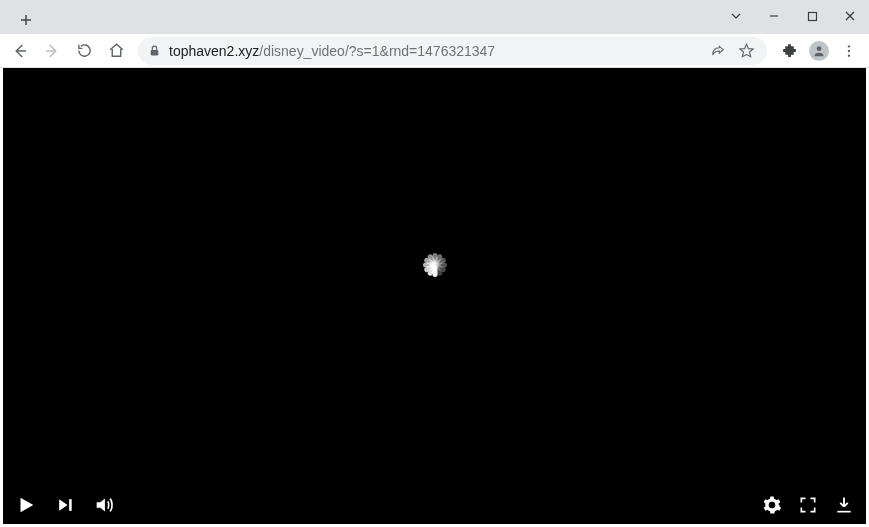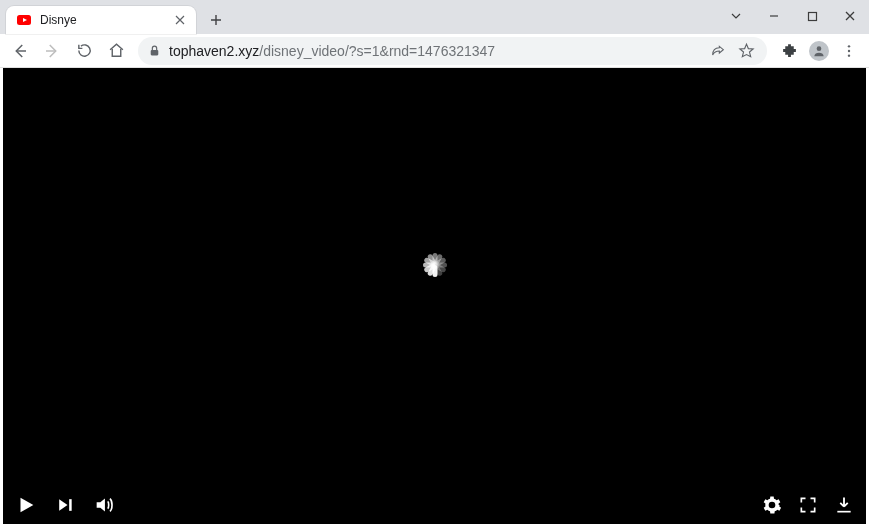--- a/index.html
+++ b/index.html
@@ -101,34 +101,20 @@
       </svg>
   </div>
   <div class="win-btn">
     <svg width="12" height="12" viewBox="0 0 12 12">
         <path d="M2 2l8 8M10 2l-8 8" stroke="#3c3c3c" stroke-width="1.3"></path>
       </svg>
   </div>
 </div>
 
 <div class="tabstrip">
-  <div class="tab">
-    <span class="favicon">
-      <svg width="16" height="16" viewBox="0 0 16 16">
-          <rect x="1" y="3" width="14" height="10" rx="2.5" fill="#ff0000"></rect>
-          <path d="M7 6l4 2-4 2z" fill="#fff"></path>
-        </svg>
-    </span>
-    <span class="title">Disnye</span>
-    <span class="close">
-      <svg width="10" height="10" viewBox="0 0 10 10">
-          <path d="M1 1l8 8M9 1l-8 8" stroke="#5f6368" stroke-width="1.2"></path>
-        </svg>
-    </span>
-  </div>
   <div class="newtab">
     <svg width="12" height="12" viewBox="0 0 12 12">
         <path d="M6 1v10M1 6h10" stroke="#404144" stroke-width="1.4"></path>
       </svg>
   </div>
 </div>
 
 <div class="toolbar">
   <div class="tbtn">
     <svg width="18" height="18" viewBox="0 0 24 24">

